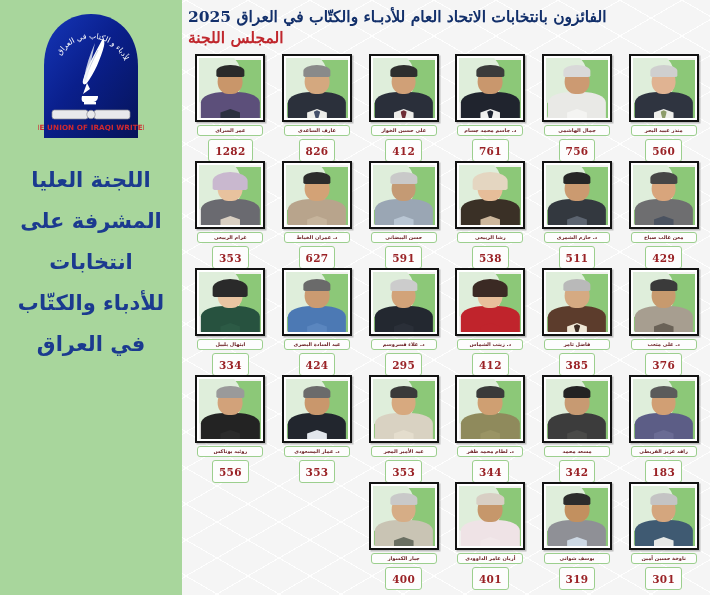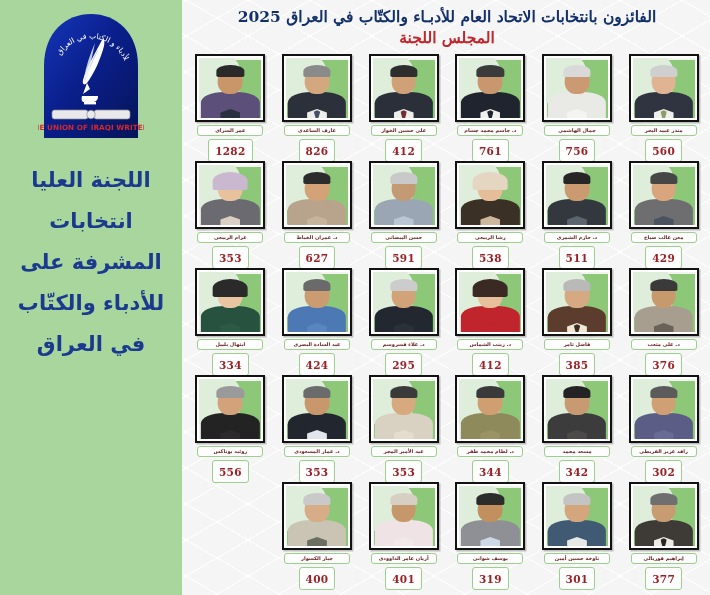--- a/index.html
+++ b/index.html
@@ -82,21 +82,21 @@
   .content {
     position: relative;
     z-index: 2;
     flex: 1 1 auto;
     display: flex;
     flex-direction: column;
     padding: 5px 4px 4px 6px;
   }
 
   .header {
-    text-align: center;
+    text-align: left;
     direction: rtl;
     padding-top: 2px;
   }
   .header .title-main {
     color: #13306b;
     font-family: "DejaVu Serif", serif;
     font-weight: bold;
     font-size: 15.5px;
     line-height: 1.35;
     white-space: nowrap;
@@ -312,22 +312,22 @@
           <rect x="56" y="100" width="36" height="9" rx="2.5" fill="#e9e9ec" stroke="#8a8a92" stroke-width="0.7"></rect>
           <circle cx="53" cy="104.5" r="4.2" fill="#e9e9ec" stroke="#8a8a92" stroke-width="0.7"></circle>
         </g>
 
         <text x="53" y="120" text-anchor="middle" font-size="7.2" font-weight="bold" fill="#d0292f" font-family="DejaVu Sans, sans-serif" letter-spacing="0.1">THE UNION OF IRAQI WRITERS</text>
       </svg>
     </div>
 
     <div class="sidebar-text">
       <span class="ln">اللجنة العليا</span>
+      <span class="ln">المشرفة على</span>
       <span class="ln">انتخابات</span>
-      <span class="ln">المشرفة على</span>
       <span class="ln">للأدباء والكتّاب</span>
       <span class="ln">في العراق</span>
     </div>
   </aside>
 
   <section class="content">
 
     <div class="header">
       <div class="title-main">الفائزون  بانتخابات الاتحاد العام للأدبـاء والكتّاب في العراق 2025</div>
       <div class="title-sub">المجلس اللجنة</div>
@@ -672,21 +672,21 @@
                   <div class="shirt" style="background: rgb(106, 107, 148);"></div>
                 </div>
                 <div class="head" style="background: rgb(209, 159, 116);"></div>
                 <div class="hair" style="background: rgb(91, 91, 91);"></div>
               </div>
             </div>
           </div>
           <div class="name-box">
             <span class="nm">رافد عزيز الفريطي</span>
           </div>
-          <div class="votes-box"><span class="vt">302</span></div>
+          <div class="votes-box"><span class="vt">183</span></div>
         </div>
         <div class="cell">
           <div class="photo-frame">
             <div class="photo">
               <div class="backdrop"></div>
               <div class="person">
                 <div class="torso" style="background: rgb(60, 60, 60);">
                   <div class="shirt" style="background: rgb(74, 74, 72);"></div>
                 </div>
                 <div class="head" style="background: rgb(199, 154, 114);"></div>
@@ -769,39 +769,20 @@
           <div class="name-box">
             <span class="nm">روئيد بوناكس</span>
           </div>
           <div class="votes-box"><span class="vt">556</span></div>
         </div>
         <div class="cell">
           <div class="photo-frame">
             <div class="photo">
               <div class="backdrop"></div>
               <div class="person">
-                <div class="torso" style="background: rgb(62, 58, 54);">
-                  <div class="shirt" style="background: rgb(236, 234, 228);"></div>
-                  <div class="tie" style="background: rgb(42, 38, 34);"></div>
-                </div>
-                <div class="head" style="background: rgb(199, 156, 114);"></div>
-                <div class="hair" style="background: rgb(111, 111, 111);"></div>
-              </div>
-            </div>
-          </div>
-          <div class="name-box">
-            <span class="nm">إبراهيم قوربالي</span>
-          </div>
-          <div class="votes-box"><span class="vt">377</span></div>
-        </div>
-        <div class="cell">
-          <div class="photo-frame">
-            <div class="photo">
-              <div class="backdrop"></div>
-              <div class="person">
                 <div class="torso" style="background: rgb(63, 90, 114);">
                   <div class="shirt" style="background: rgb(230, 232, 230);"></div>
                 </div>
                 <div class="head" style="background: rgb(212, 166, 126);"></div>
                 <div class="hair" style="background: rgb(196, 196, 196);"></div>
               </div>
             </div>
           </div>
           <div class="name-box">
             <span class="nm">ناوخة حسين أمين</span>

